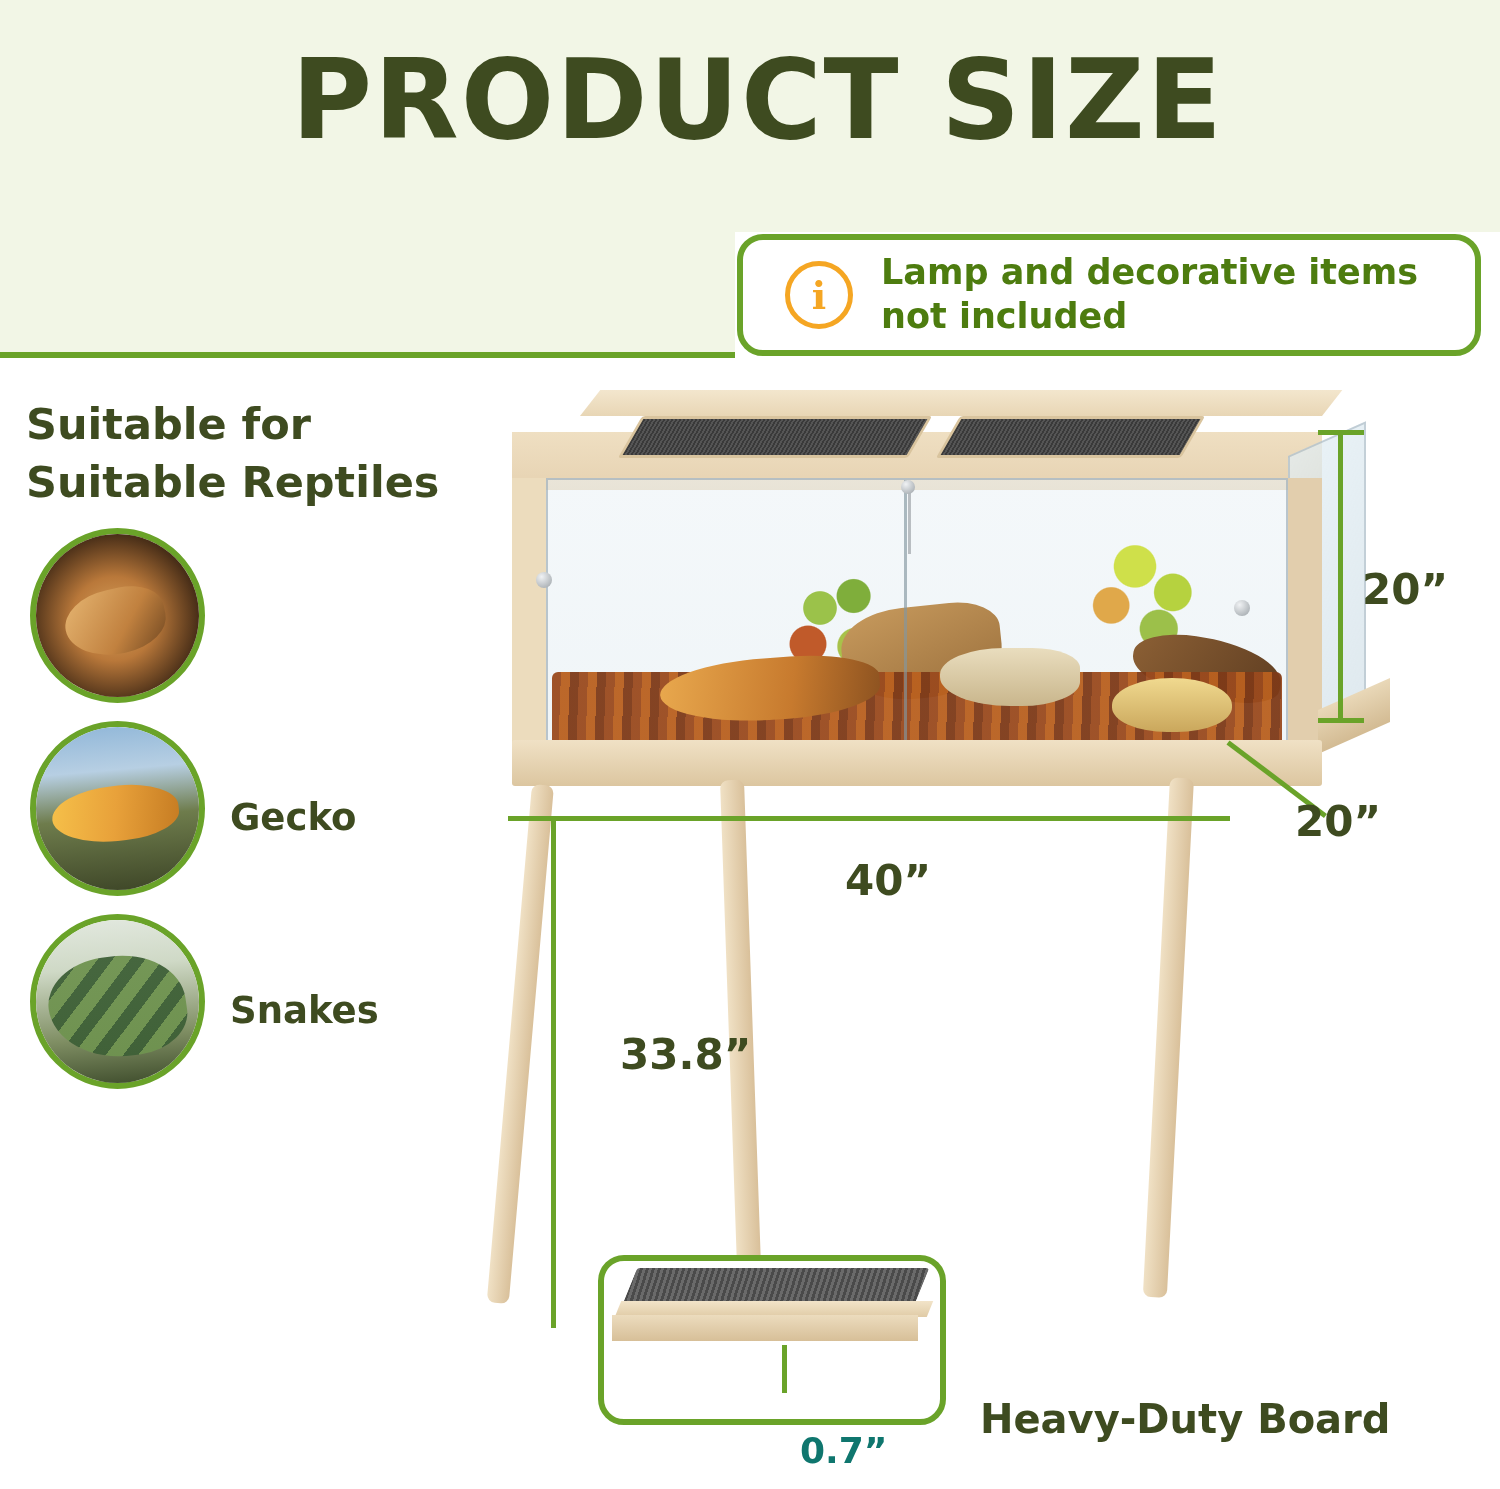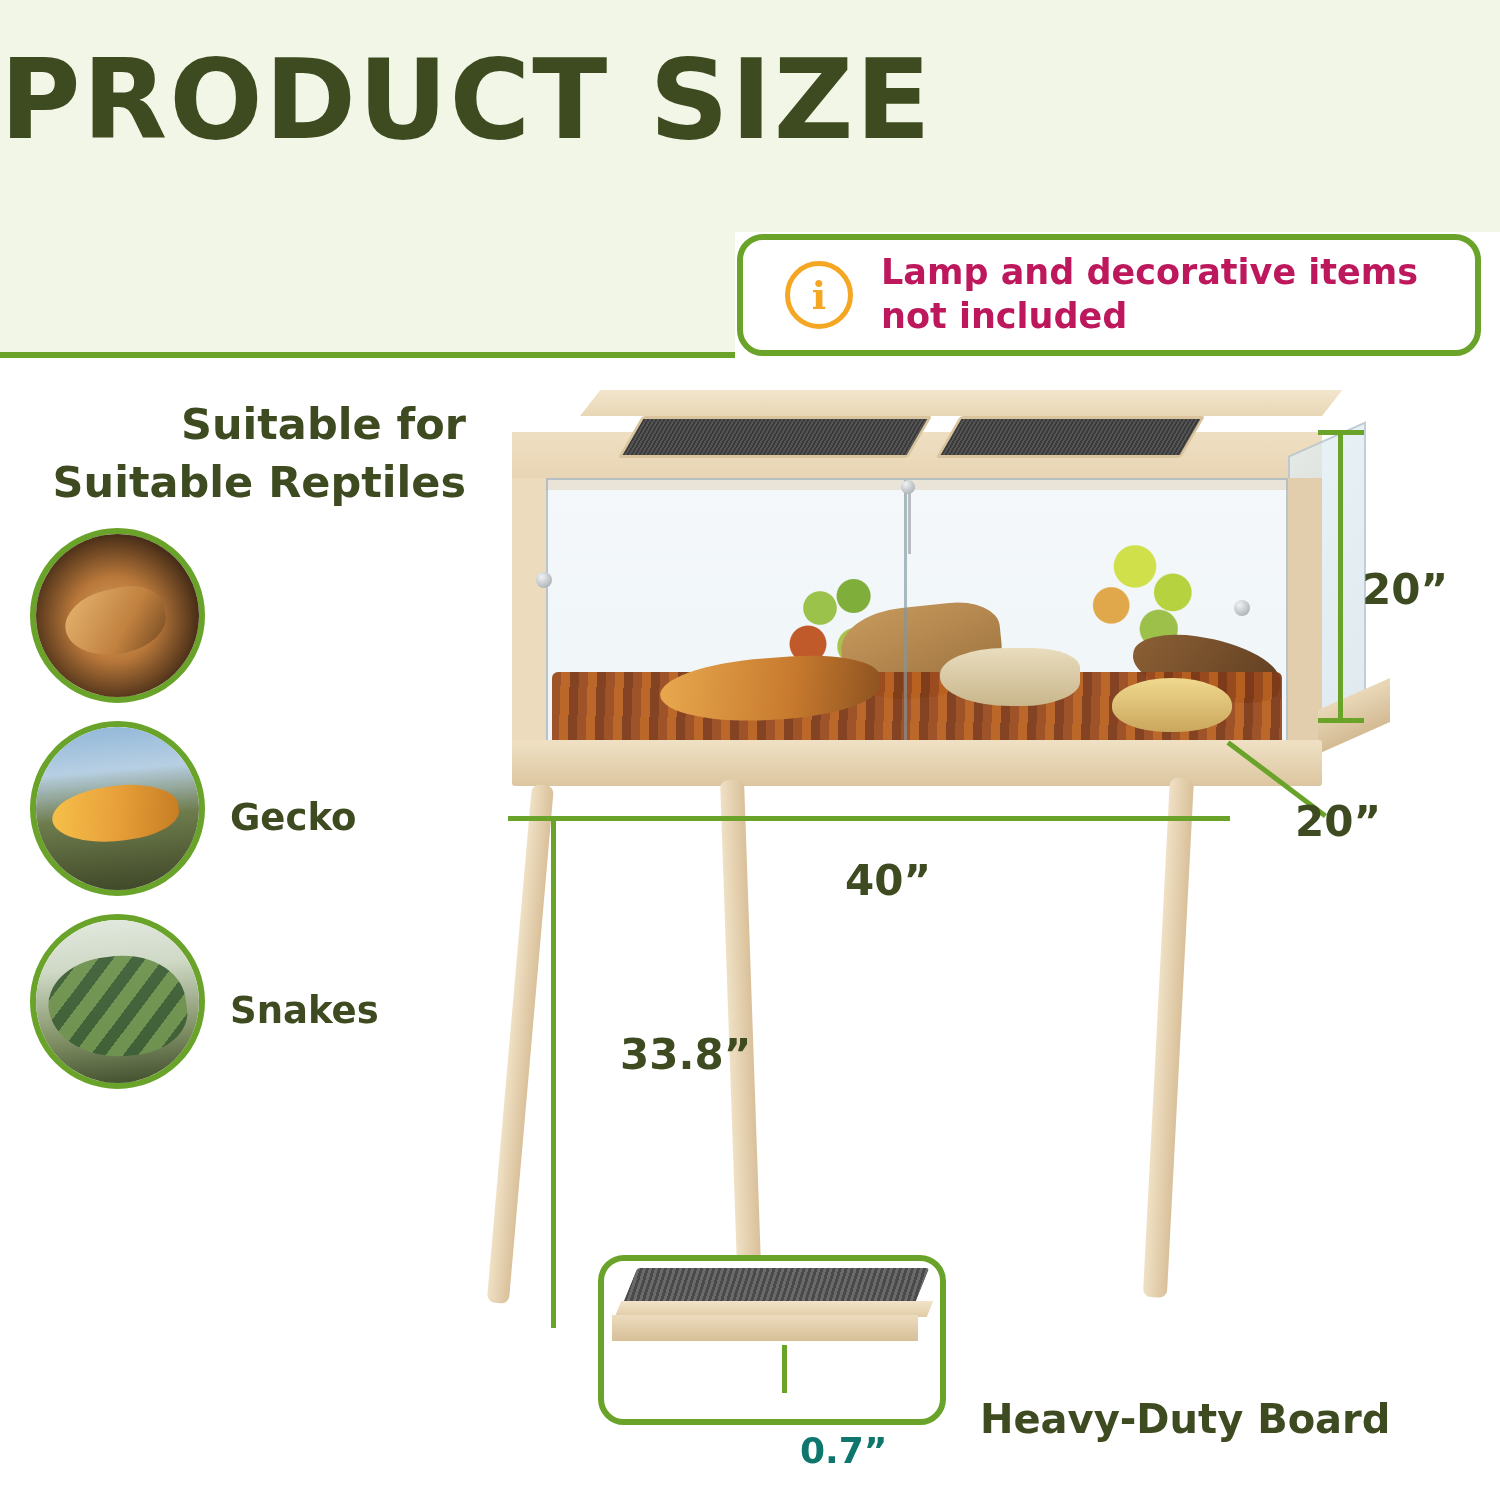--- a/index.html
+++ b/index.html
@@ -10,22 +10,22 @@
     position:relative;
     overflow:hidden;
   }
   
   .header-band{
     position:absolute;left:0;top:0;width:1500px;height:352px;
     background:#f2f6e6;
     border-bottom:6px solid #6aa329;
   }
   .header-title{
-    position:absolute;left:0;top:40px;width:1212px;
-    text-align:left;
+    position:absolute;left:12px;top:40px;width:1212px;
+    text-align:right;
     font-family:"DejaVu Sans", sans-serif;
     font-weight:bold;
     font-size:110px;
     letter-spacing:2px;
     color:#3e4b20;
     line-height:1.1;
   }
   
   .band-notch{
     position:absolute;left:735px;top:232px;width:770px;height:126px;
@@ -47,27 +47,27 @@
     color:#f5a623;
     font-weight:bold;font-size:38px;
     display:flex;align-items:center;justify-content:center;
     flex:0 0 auto;
     font-family:"DejaVu Serif", serif;
   }
   .callout-text{
     margin-left:28px;
     font-size:35px;
     font-weight:bold;
-    color:#be185d;
+    color:#4d7c0f;
     line-height:1.25;
   }
   
   .left-heading{
     position:absolute;left:26px;top:395px;width:440px;
-    font-size:43px;font-weight:bold;color:#3e4b20;line-height:1.35;text-align:right;
+    font-size:43px;font-weight:bold;color:#3e4b20;line-height:1.35;
   }
   .reptile-list{position:absolute;left:30px;top:528px;width:450px;}
   .reptile-item{position:relative;height:193px;}
   .thumb{
     position:absolute;left:0;top:0;width:175px;height:175px;border-radius:50%;
     border:6px solid #6aa329;box-sizing:border-box;overflow:hidden;
   }
   .thumb .inner{position:absolute;inset:0;}
   .reptile-label{
     position:absolute;left:200px;top:50%;transform:translateY(-50%);

